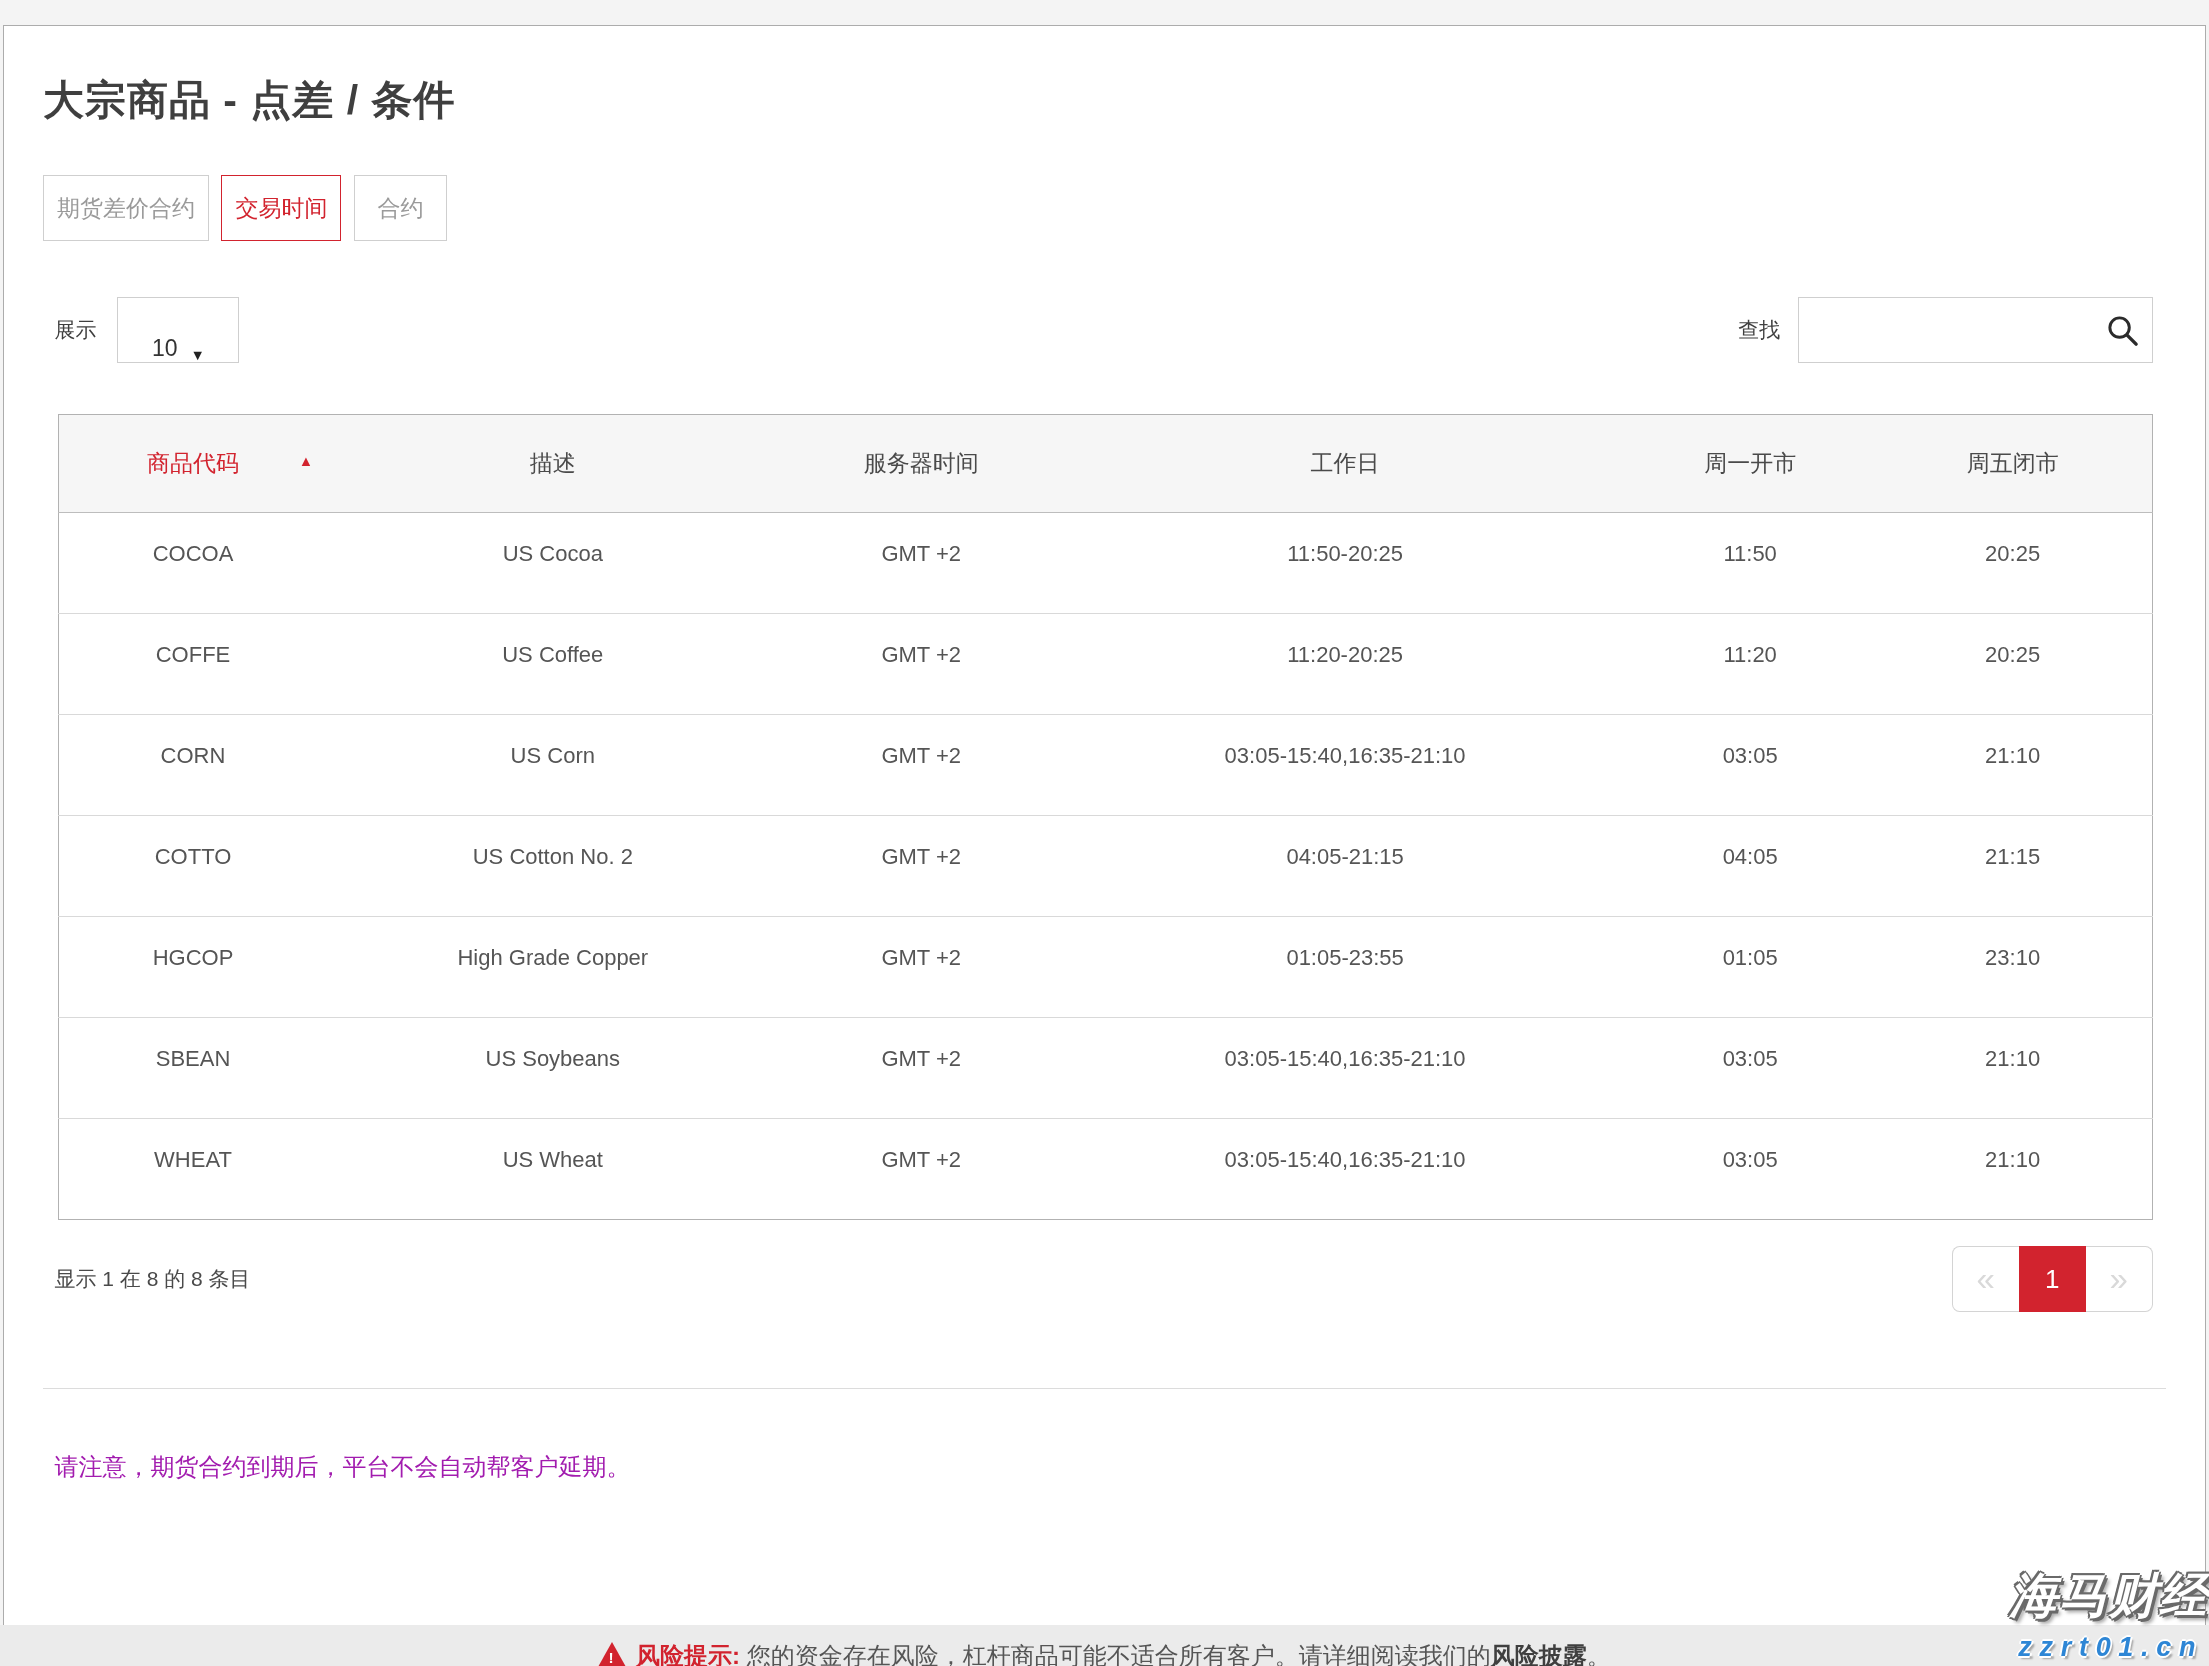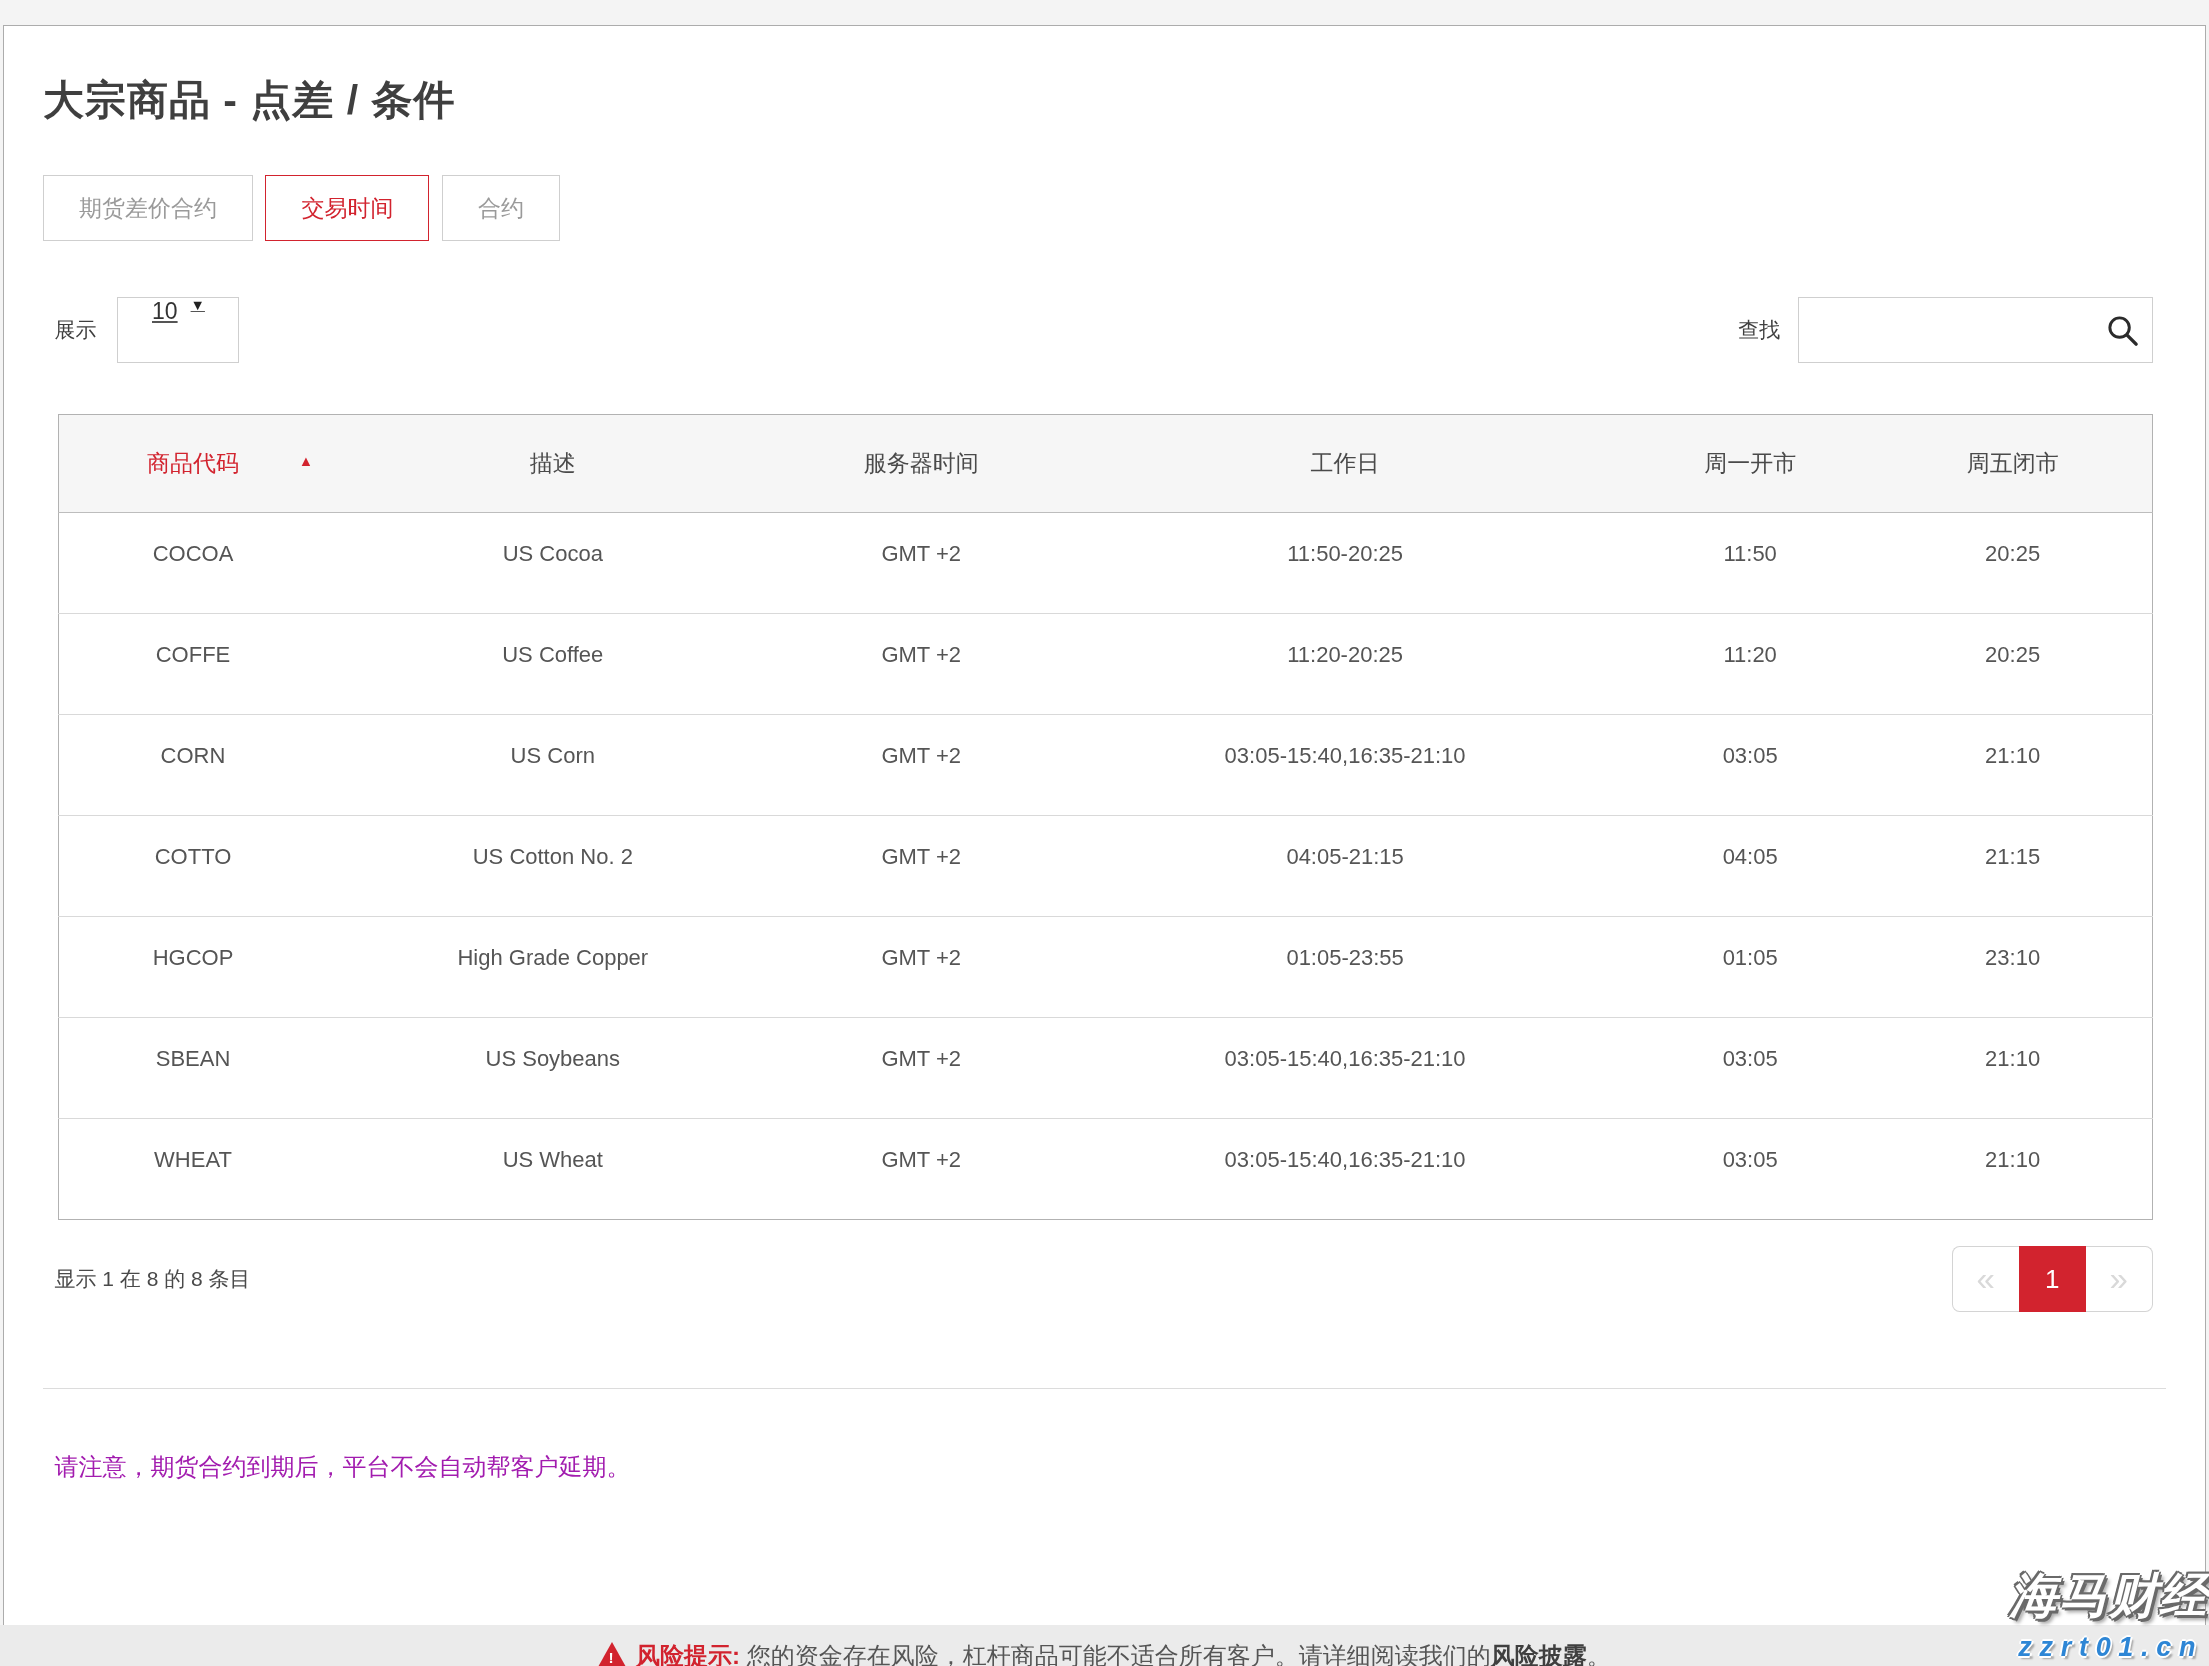--- a/index.html
+++ b/index.html
@@ -21,35 +21,35 @@
   .page-title {
     margin:50px 0 0 0;
     font-size:41px; line-height:48px;
     font-weight:bold; color:#3f3f3f;
     letter-spacing:1px;
   }
   
   .tabs { margin-top:51px; height:66px; display:flex; align-items:stretch; }
   .tab {
     height:66px; min-width:93px;
-    padding:0 35px; margin-right:12.6px;
+    padding:0 13px; margin-right:12.6px;
     background:#fff; border:1.9px solid #cfcfcf;
     color:#9a9a9a; font-size:23px;
     display:flex; align-items:center; justify-content:center;
     cursor:pointer;
   }
   .tab.active { border-color:#d2232e; color:#d2232e; }
   
   .controls { margin-top:56px; height:66px; display:flex; align-items:center; }
   .ctl-label { font-size:21px; color:#3f3f3f; margin-left:11.6px; }
   .pagesize {
     width:122px; height:66px; margin-left:21px;
     border:1.9px solid #cfcfcf; background:#fff;
-    display:flex; align-items:flex-start; justify-content:center;
-    gap:13px; cursor:pointer;text-decoration:underline;
+    display:flex; align-items:flex-end; justify-content:center;
+    gap:13px; cursor:pointer;
   }
   .pagesize .val { font-size:23px; color:#333; }
   .pagesize .caret { font-size:14.5px; color:#222; line-height:1; }
   .spacer { flex:1; }
   .searchbox {
     position:relative; width:355px; height:66px; margin-left:17.4px; margin-right:13.5px;
     border:1.9px solid #cfcfcf; background:#fff;
   }
   .searchbox input {
     width:100%; height:100%; border:none; outline:none;

